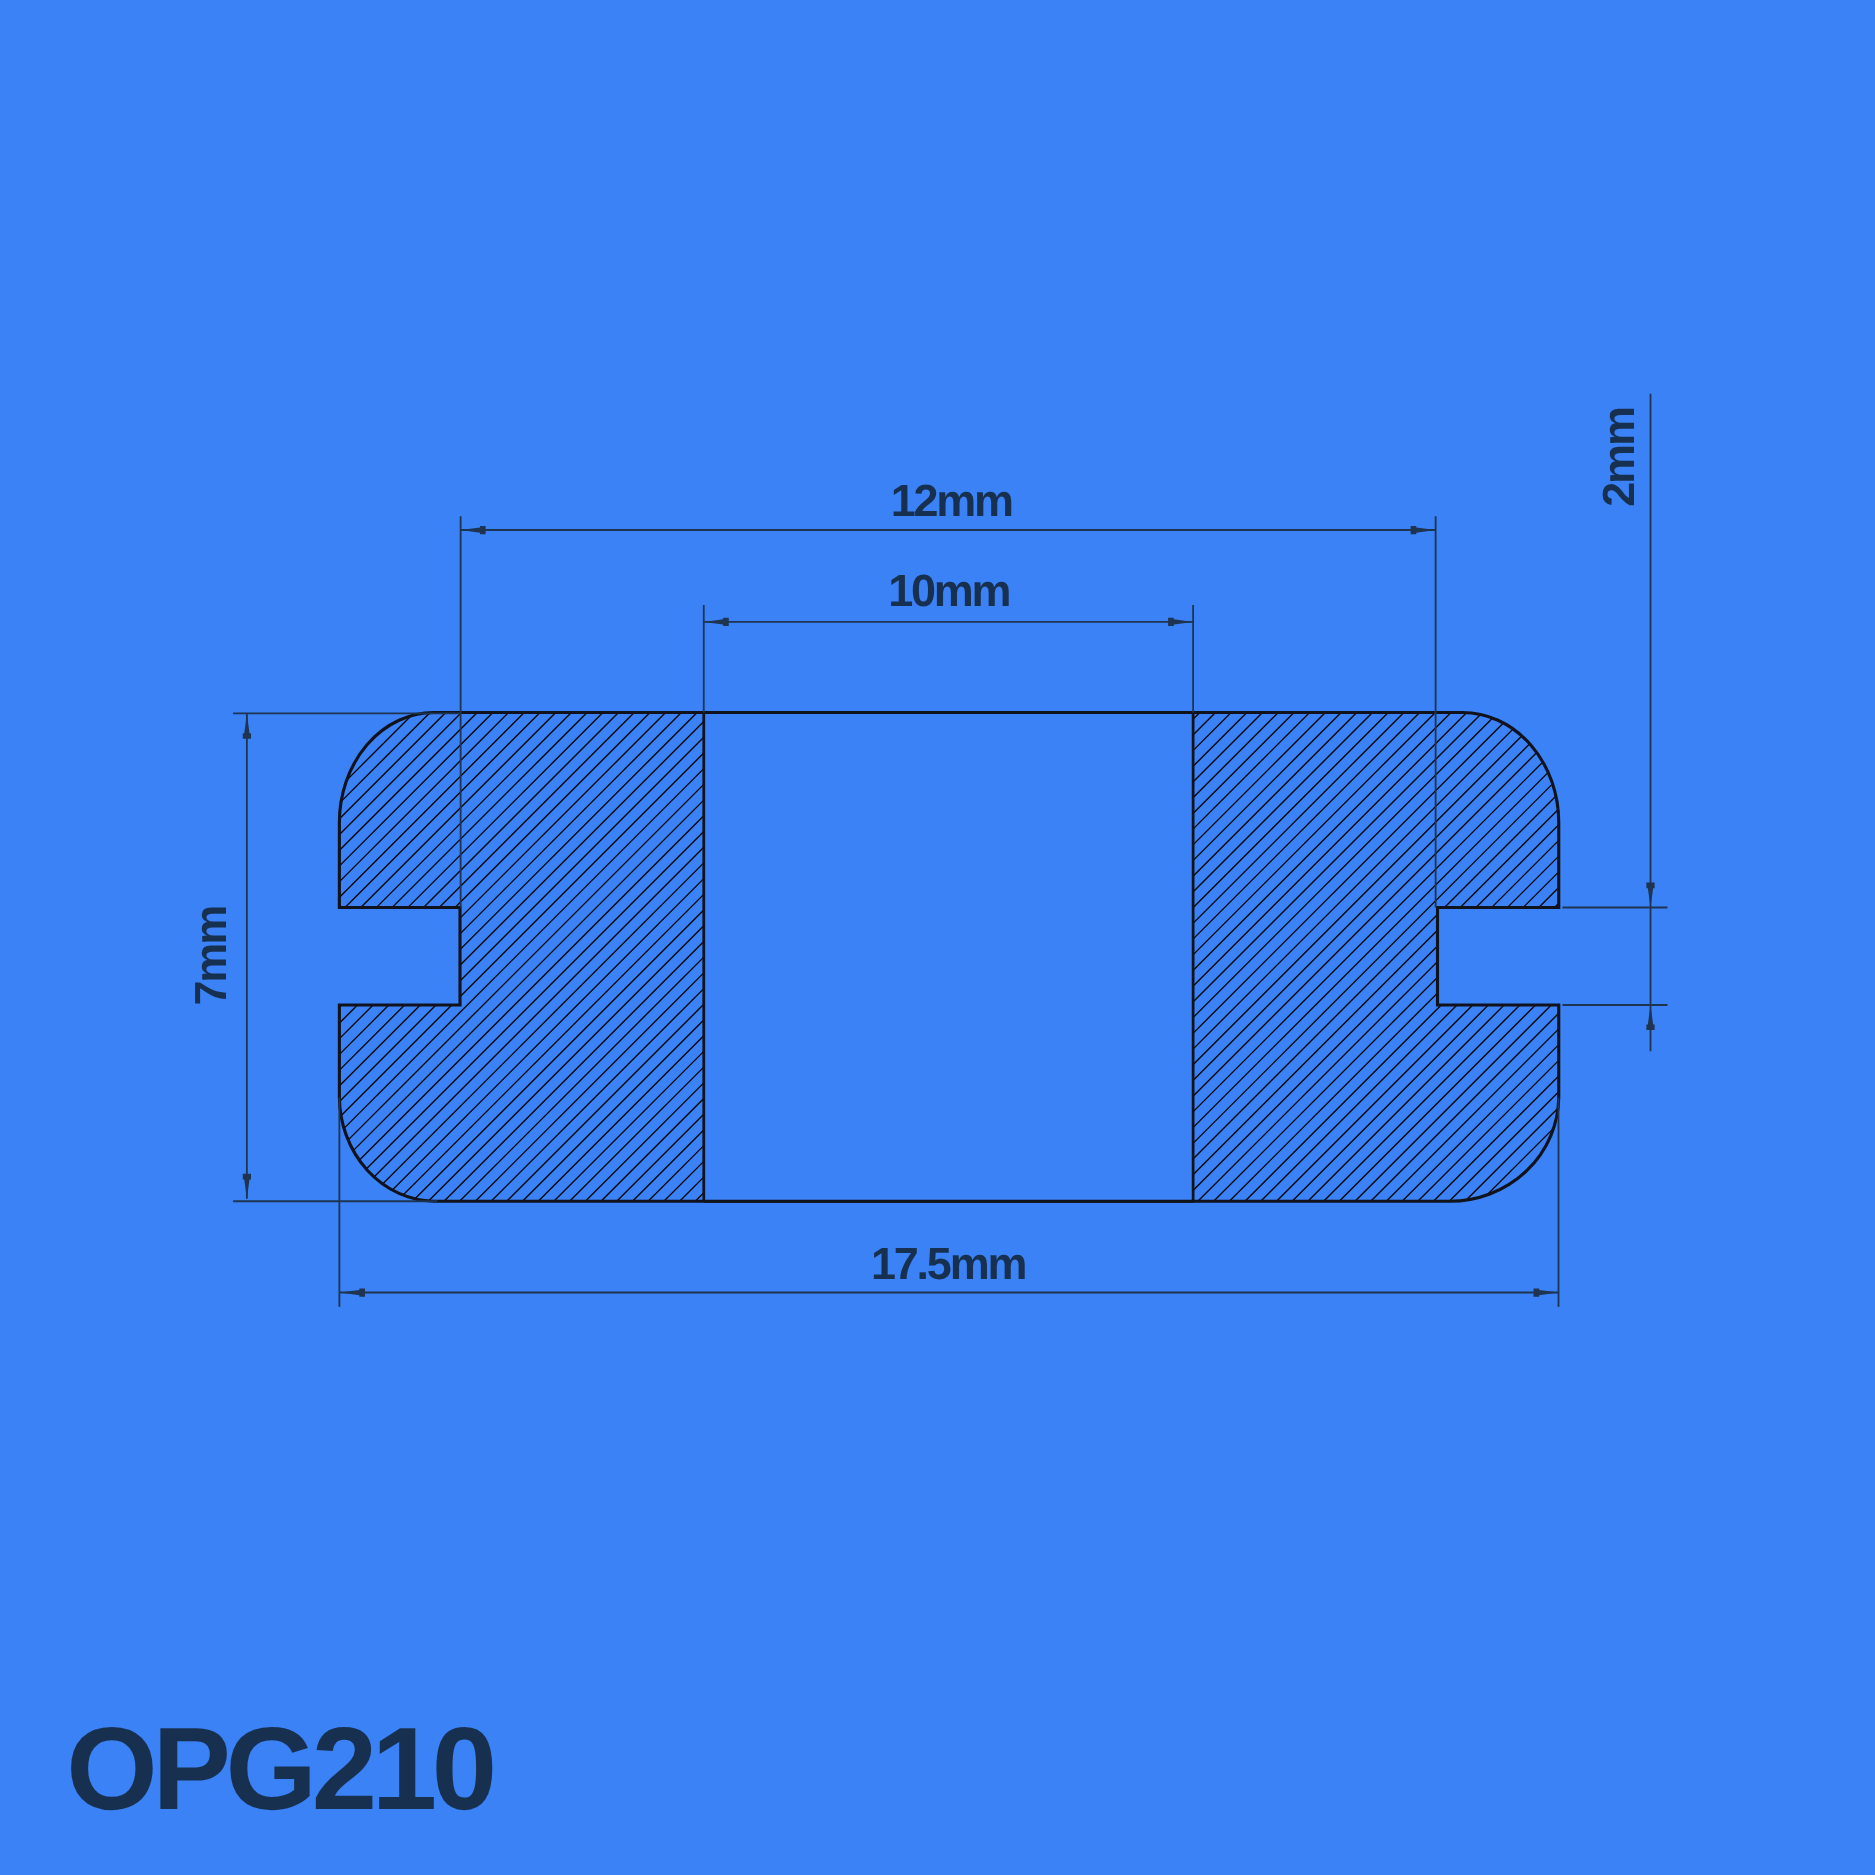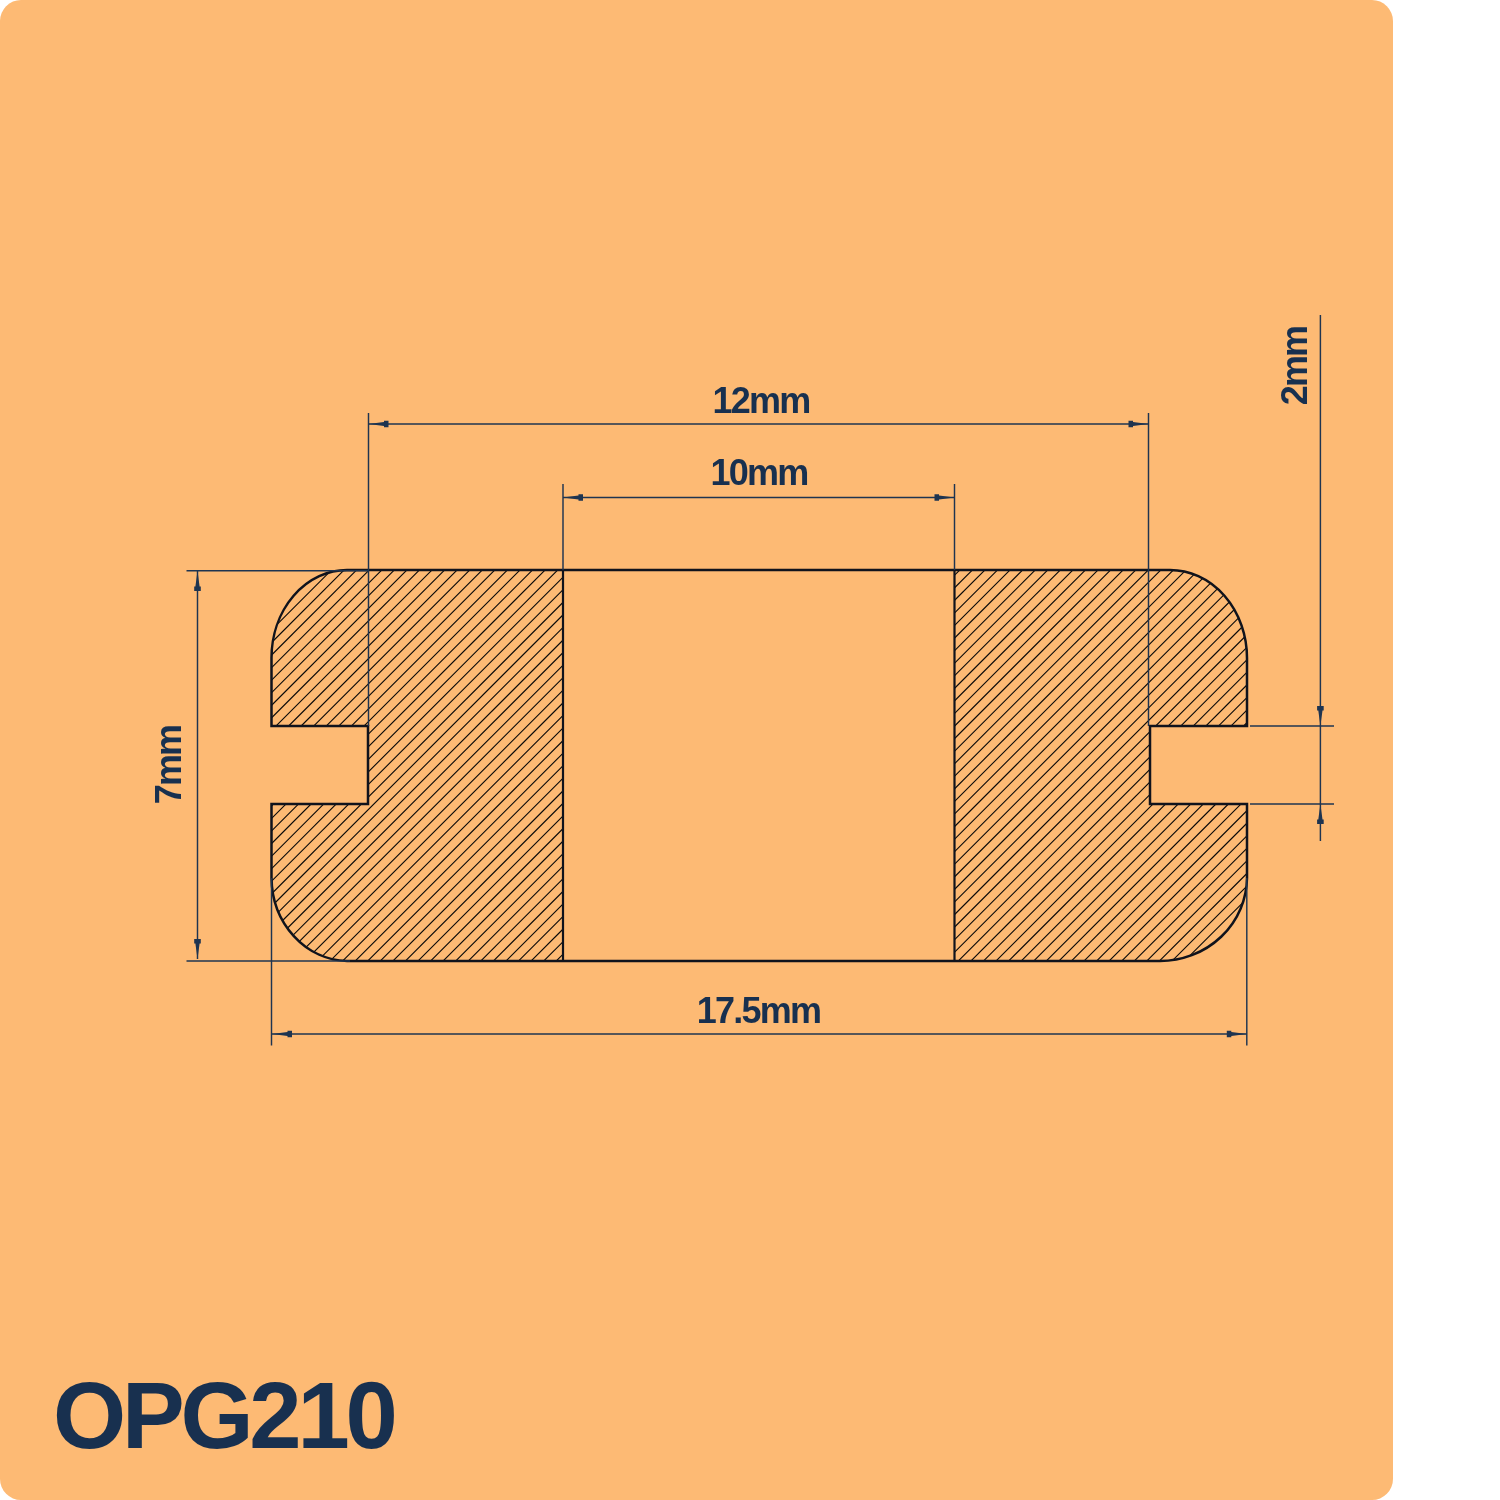--- a/index.html
+++ b/index.html
@@ -1,16 +1,16 @@
 <!DOCTYPE html>
 <html><head>
 <meta charset="utf-8">
 <style>
   html,body{margin:0;padding:0;background:#ffffff;}
-  #page{position:relative;width:1393px;height:1500px;background:#fdba74;overflow:hidden;border-radius:21px;}
+  #page{position:relative;width:1500px;height:1500px;background:#3b82f6;overflow:hidden;}
   svg{position:absolute;left:0;top:0;}
   text{font-family:"Liberation Sans",sans-serif;font-weight:bold;}
 </style>
 </head>
 <body>
 <div id="page">
 <svg width="1500" height="1500" viewBox="0 0 1500 1500">
   <defs>
     <clipPath id="clipL">
       <path d="M347,570 L563,570 L563,961 L347,961 A77,84 0 0 1 271.5,878 L271.5,804 L368,804 L368,726 L271.5,726 L271.5,658 A75.5,88 0 0 1 347,570 Z"></path>

